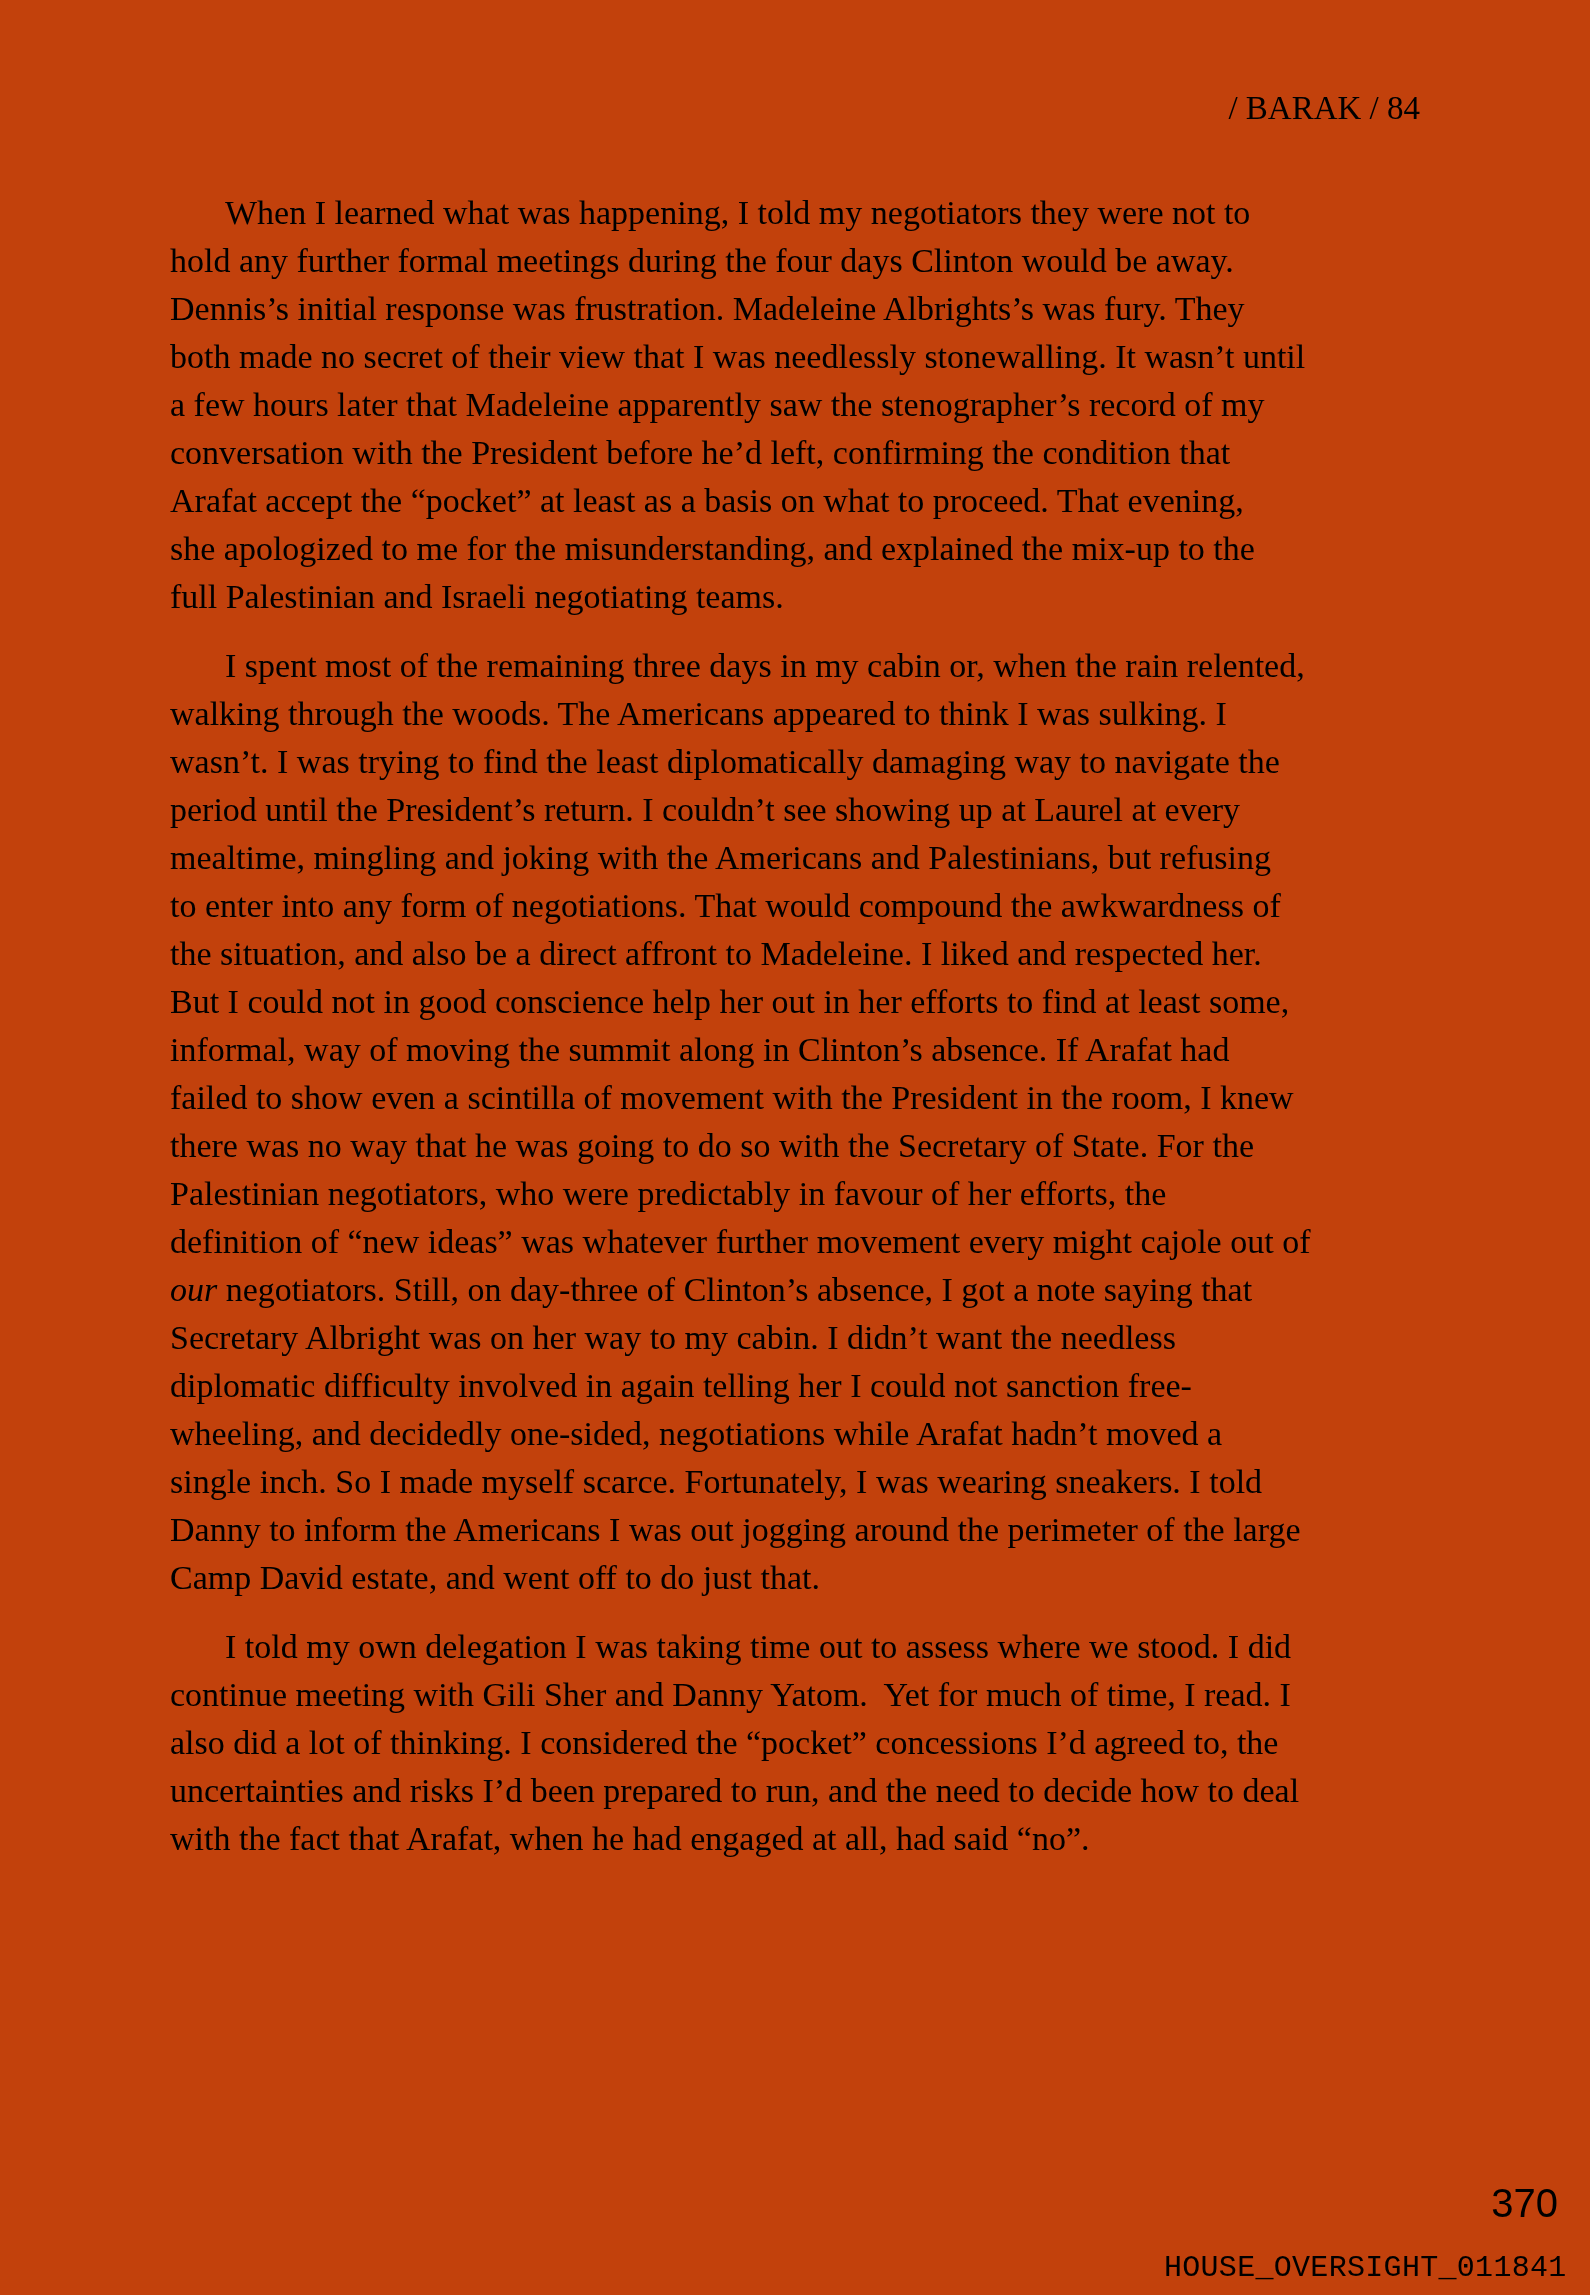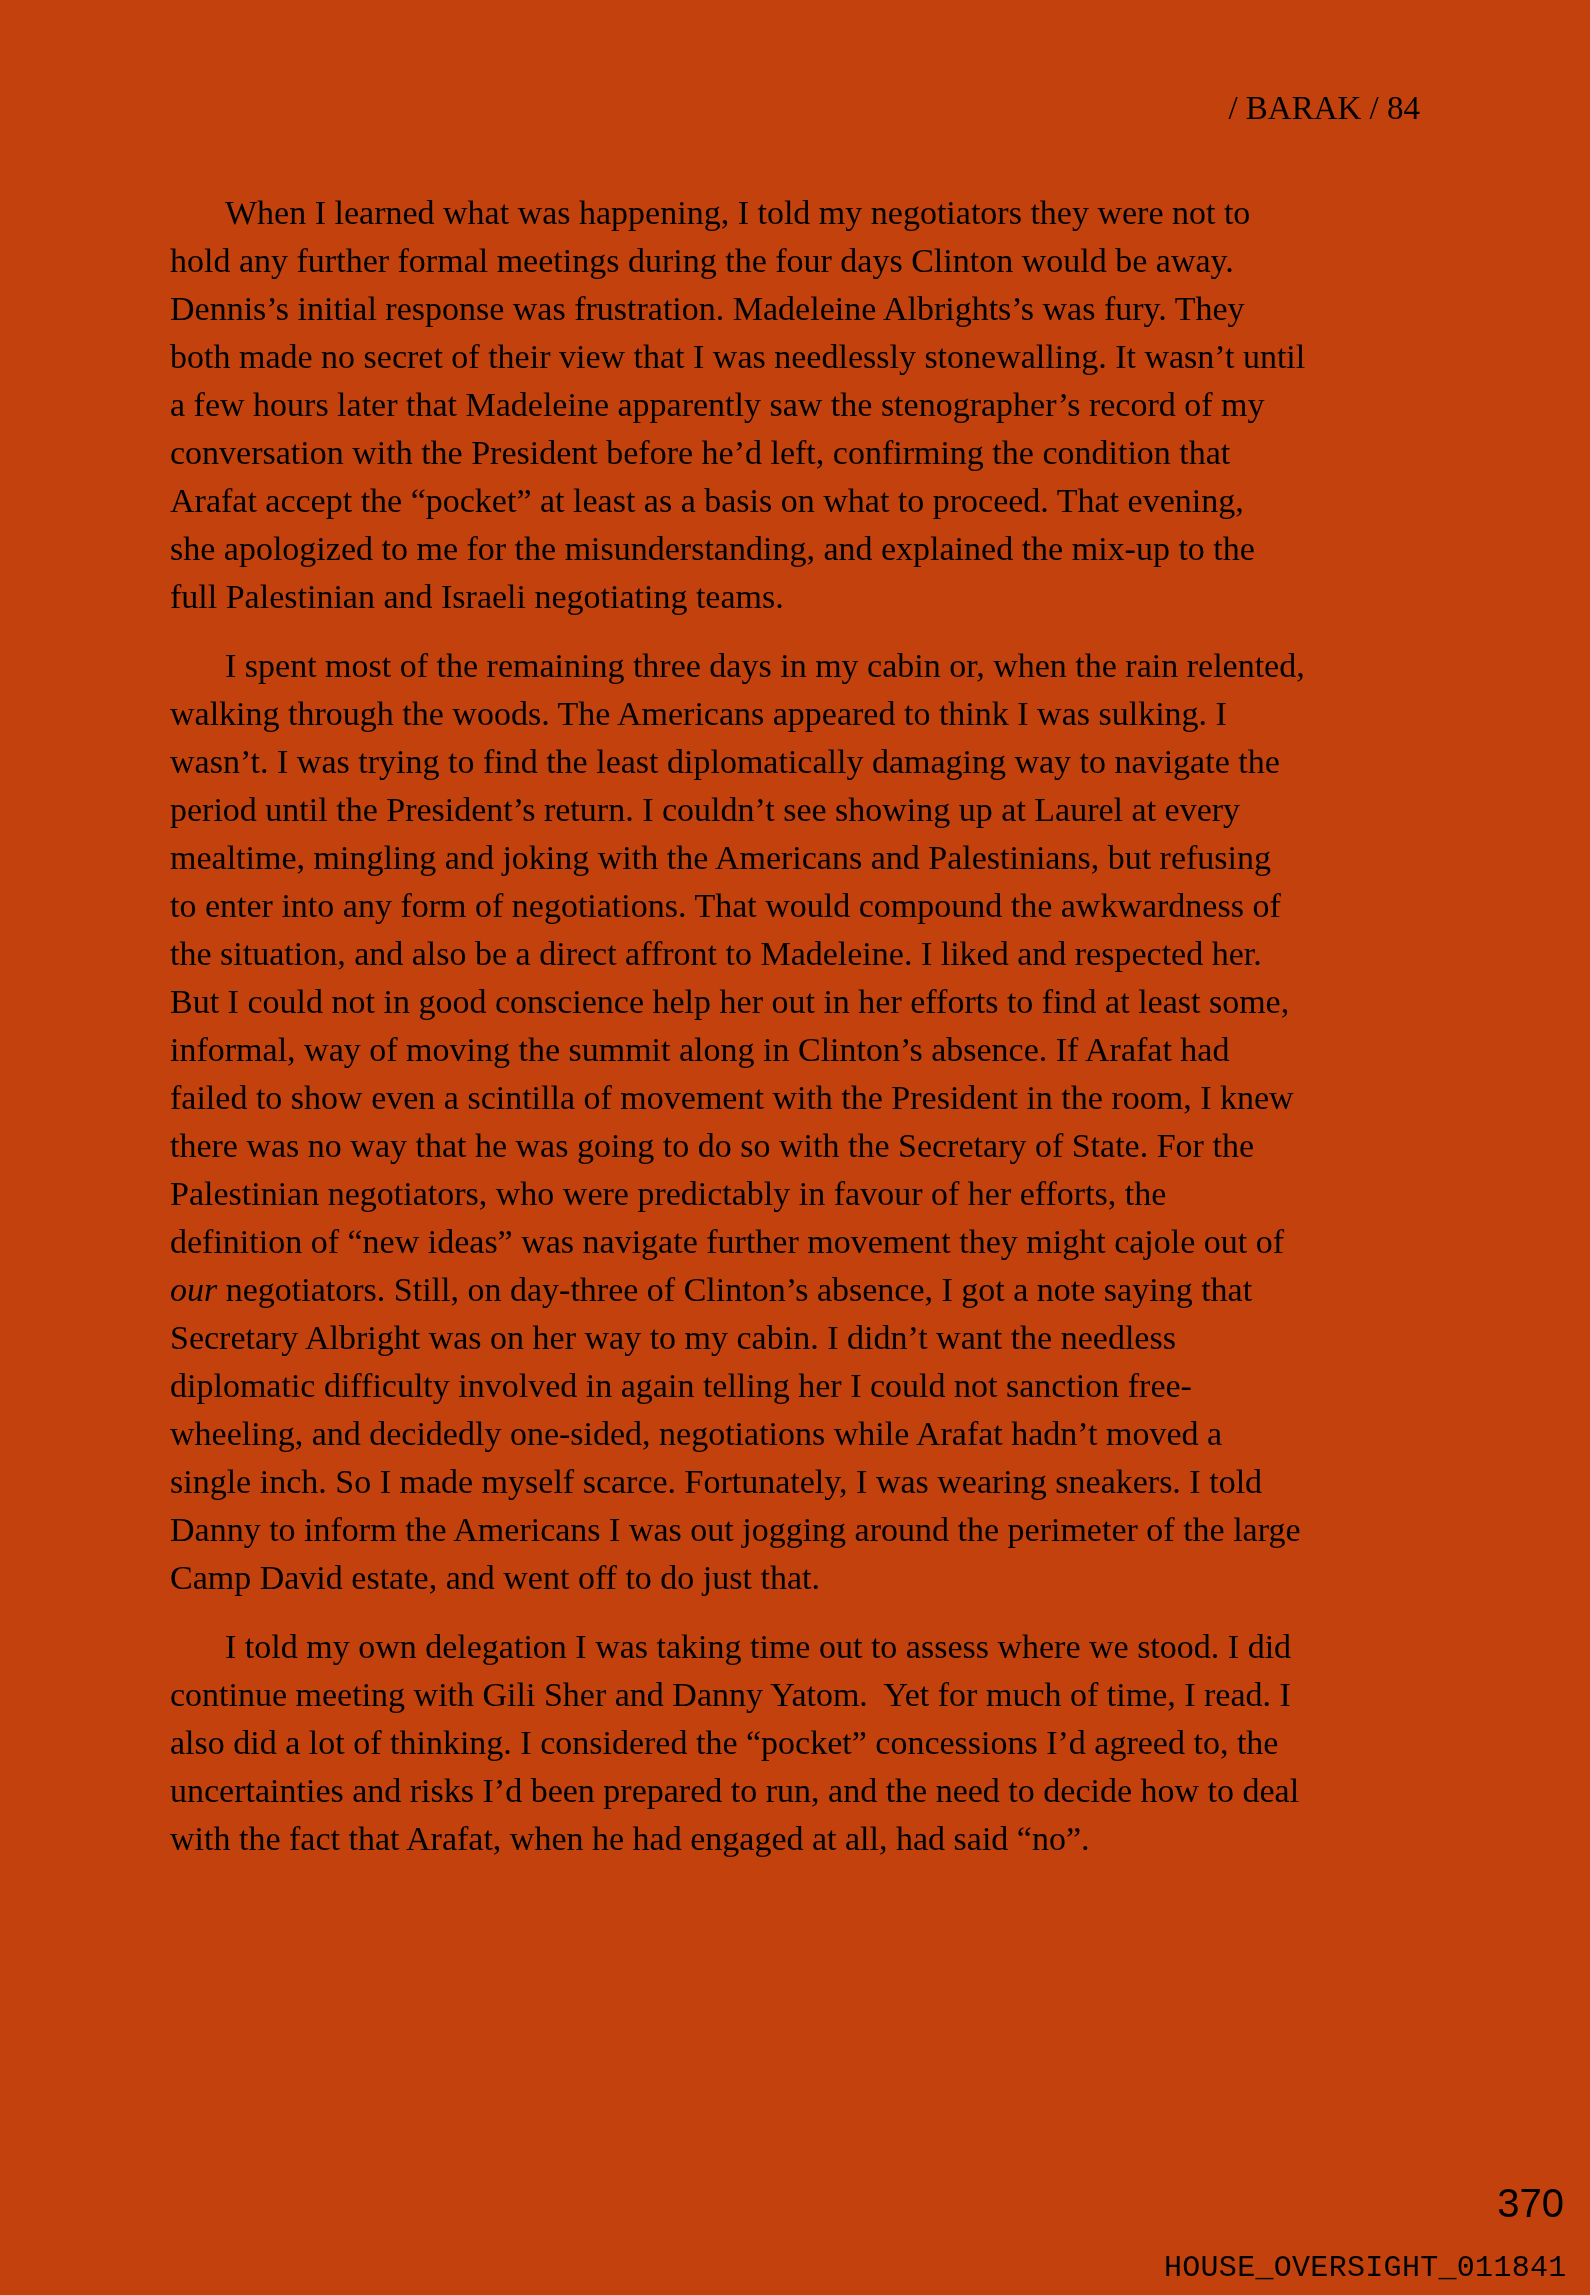--- a/index.html
+++ b/index.html
@@ -29,21 +29,21 @@
     font-size: 34px;
     line-height: 48px;
   }
   .paragraph + .paragraph { margin-top: 21px; }
   .line { white-space: pre; }
   .line.first { padding-left: 55px; }
   .seg-italic { font-style: italic; }
   .page-number {
     position: absolute;
     top: 2181px;
-    right: 27px;
+    right: 33px;
     font-family: "Liberation Sans", "DejaVu Sans", sans-serif;
     font-size: 40px;
     line-height: 45px;
   }
   .stamp {
     position: absolute;
     top: 2250px;
     right: 24.4px;
     font-family: Liberation Mono, monospace;
     font-size: 30px;
@@ -75,21 +75,21 @@
         <div class="line"><span class="seg">wasn’t. I was trying to find the least diplomatically damaging way to navigate the</span></div>
         <div class="line"><span class="seg">period until the President’s return. I couldn’t see showing up at Laurel at every</span></div>
         <div class="line"><span class="seg">mealtime, mingling and joking with the Americans and Palestinians, but refusing</span></div>
         <div class="line"><span class="seg">to enter into any form of negotiations. That would compound the awkwardness of</span></div>
         <div class="line"><span class="seg">the situation, and also be a direct affront to Madeleine. I liked and respected her.</span></div>
         <div class="line"><span class="seg">But I could not in good conscience help her out in her efforts to find at least some,</span></div>
         <div class="line"><span class="seg">informal, way of moving the summit along in Clinton’s absence. If Arafat had</span></div>
         <div class="line"><span class="seg">failed to show even a scintilla of movement with the President in the room, I knew</span></div>
         <div class="line"><span class="seg">there was no way that he was going to do so with the Secretary of State. For the</span></div>
         <div class="line"><span class="seg">Palestinian negotiators, who were predictably in favour of her efforts, the</span></div>
-        <div class="line"><span class="seg">definition of “new ideas” was navigate further movement they might cajole out of</span></div>
+        <div class="line"><span class="seg">definition of “new ideas” was whatever further movement every might cajole out of</span></div>
         <div class="line"><span class="seg-italic">our</span><span class="seg"> negotiators. Still, on day-three of Clinton’s absence, I got a note saying that</span></div>
         <div class="line"><span class="seg">Secretary Albright was on her way to my cabin. I didn’t want the needless</span></div>
         <div class="line"><span class="seg">diplomatic difficulty involved in again telling her I could not sanction free-</span></div>
         <div class="line"><span class="seg">wheeling, and decidedly one-sided, negotiations while Arafat hadn’t moved a</span></div>
         <div class="line"><span class="seg">single inch. So I made myself scarce. Fortunately, I was wearing sneakers. I told</span></div>
         <div class="line"><span class="seg">Danny to inform the Americans I was out jogging around the perimeter of the large</span></div>
         <div class="line"><span class="seg">Camp David estate, and went off to do just that.</span></div>
       </div>
       <div class="paragraph">
         <div class="line first"><span class="seg">I told my own delegation I was taking time out to assess where we stood. I did</span></div>

